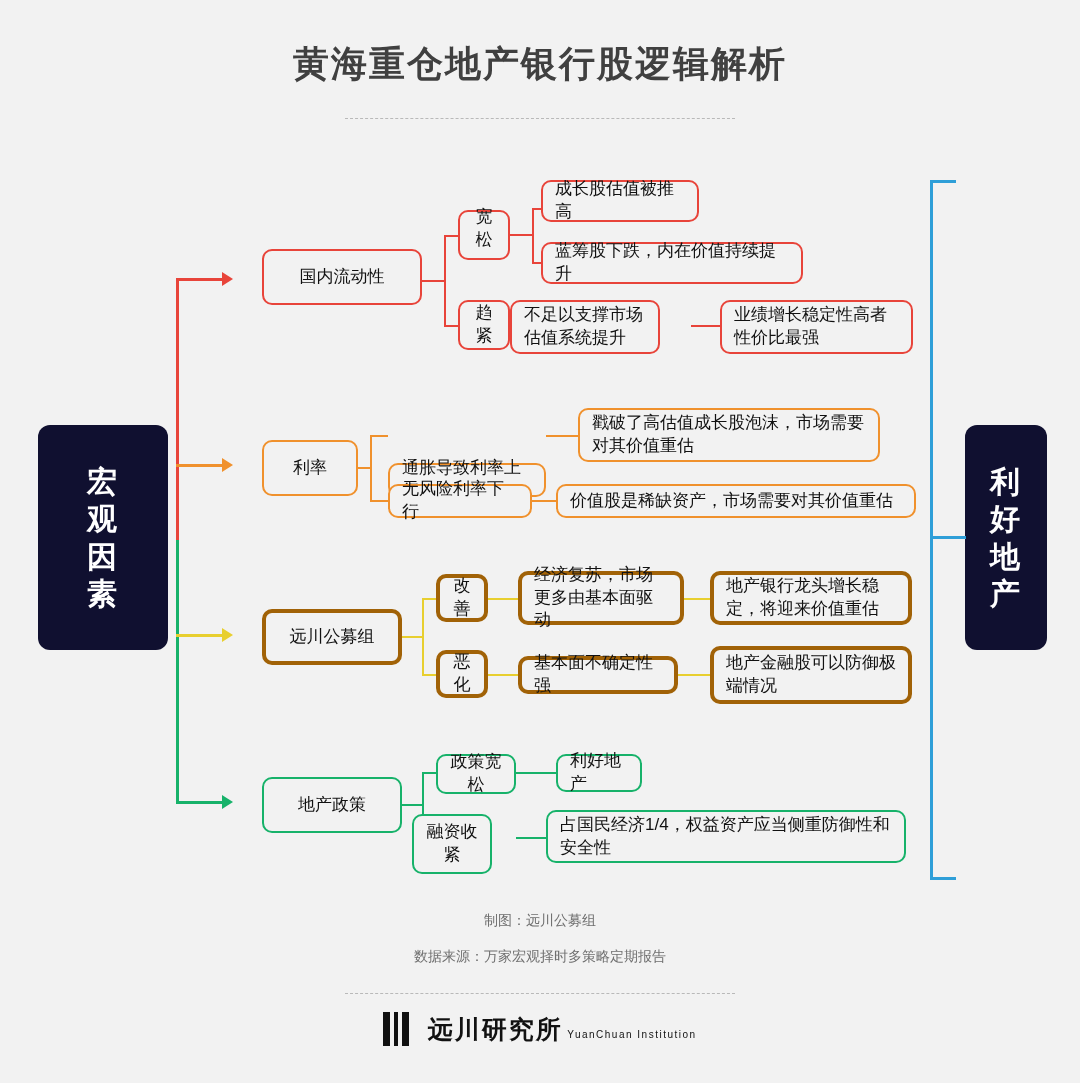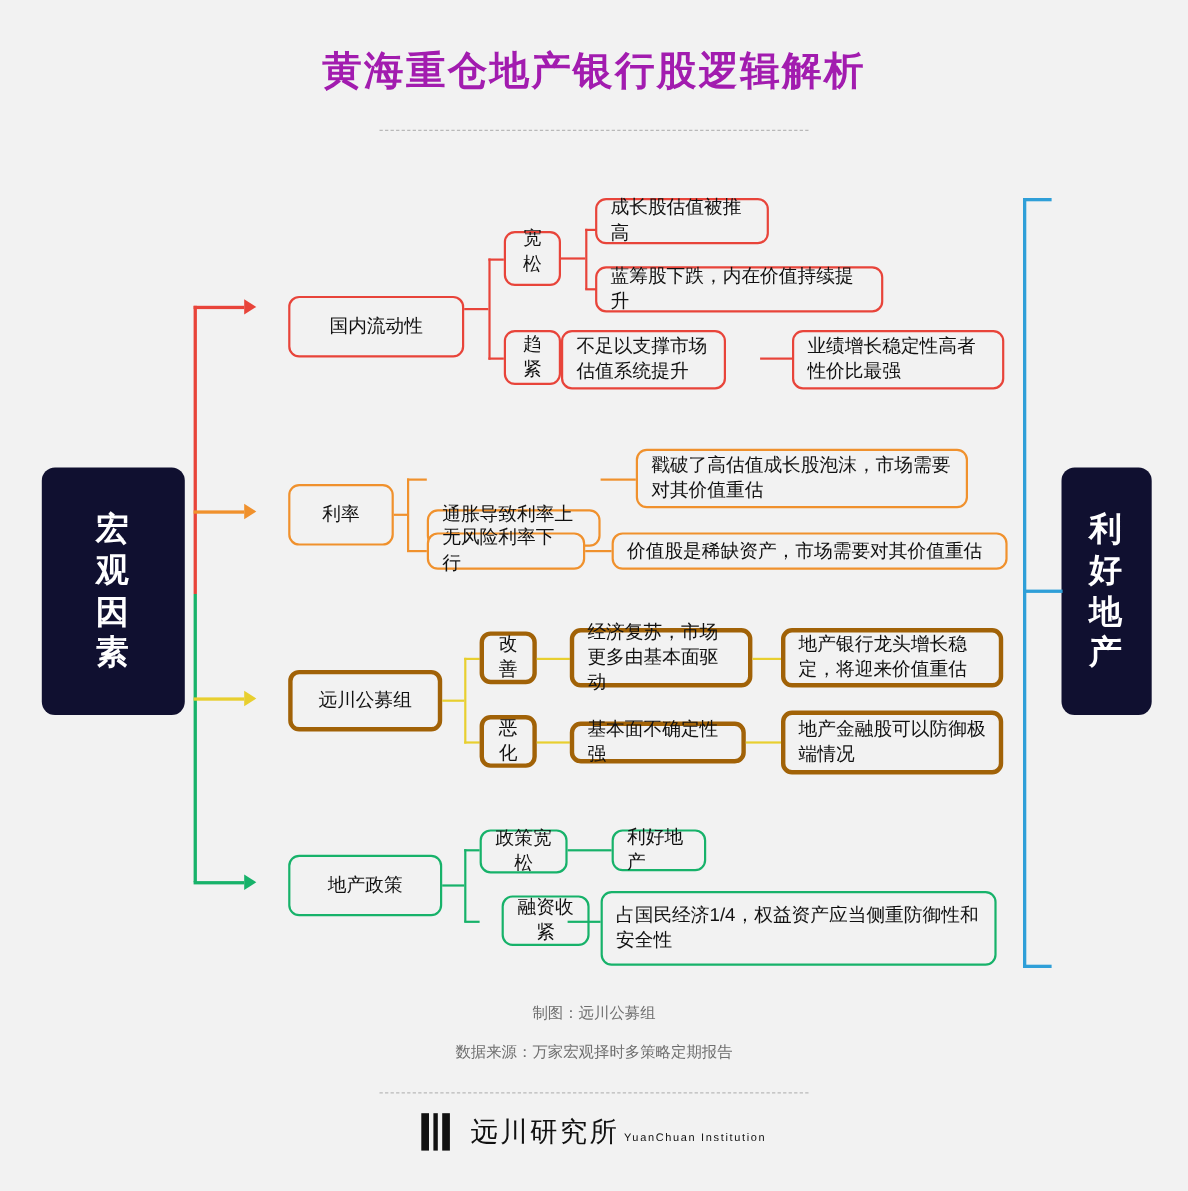--- a/index.html
+++ b/index.html
@@ -8,21 +8,21 @@
     background:#f2f2f2;
     font-family:"Liberation Sans","DejaVu Sans",sans-serif;
     position:relative;
     overflow:hidden;
     color:#111;
   }
   .title{
     position:absolute;top:40px;left:0;width:1080px;
     text-align:center;
     font-size:36px;font-weight:bold;letter-spacing:2px;
-    color:#a21caf;
+    color:#404040;
   }
   .dash-top{
     position:absolute;top:118px;left:345px;width:390px;
     border-top:1px dashed #b9b9b9;
   }
   .dash-bottom{
     position:absolute;top:993px;left:345px;width:390px;
     border-top:1px dashed #b9b9b9;
   }
   .credit{
@@ -35,21 +35,21 @@
   .logo-wrap{
     position:absolute;left:0;width:1080px;top:1012px;text-align:center;
   }
   .logo-bars{display:inline-block;vertical-align:middle;margin-right:10px;}
   .logo-bars span{
     display:inline-block;width:7px;height:34px;background:#111;margin-right:4px;
     vertical-align:middle;
   }
   .logo-bars span.slim{width:4px;}
   .logo-text{display:inline-block;vertical-align:middle;text-align:left;}
-  .logo-cn{font-size:25px;font-weight:normal;letter-spacing:2px;line-height:1;}
+  .logo-cn{font-size:25px;font-weight:bold;letter-spacing:2px;line-height:1;}
   .logo-en{font-size:10px;letter-spacing:1.5px;margin-top:4px;color:#111;}
 
   
   .node{
     position:absolute;
     box-sizing:border-box;
     display:flex;align-items:center;
     border-radius:10px;
     background:#f2f2f2;
     font-size:17px;
@@ -121,21 +121,21 @@
 <div class="arrow orange" style="left:222px;top:458px;"></div>
 
 <div class="ln green" style="left:176px;top:540px;width:3px;height:262px;"></div>
 
 <div class="ln yellow" style="left:176px;top:634px;width:46px;height:3px;"></div>
 <div class="arrow yellow" style="left:222px;top:628px;"></div>
 
 <div class="ln green" style="left:176px;top:801px;width:46px;height:3px;"></div>
 <div class="arrow green" style="left:222px;top:795px;"></div>
 
-<div class="node c-red center" style="left:262px;top:269px;width:160px;height:56px;">
+<div class="node c-red center" style="left:262px;top:249px;width:160px;height:56px;">
   <span>国内流动性</span>
 </div>
 
 <div class="ln red" style="left:422px;top:280px;width:22px;height:2px;"></div>
 <div class="ln red" style="left:444px;top:235px;width:2px;height:92px;"></div>
 <div class="ln red" style="left:444px;top:235px;width:14px;height:2px;"></div>
 <div class="ln red" style="left:444px;top:325px;width:14px;height:2px;"></div>
 
 <div class="node c-red center" style="left:458px;top:210px;width:52px;height:50px;align-items:flex-end;">
   <span>宽松</span>
@@ -226,31 +226,31 @@
   <span>地产政策</span>
 </div>
 <div class="ln green" style="left:402px;top:804px;width:20px;height:2px;"></div>
 <div class="ln green" style="left:422px;top:772px;width:2px;height:66px;"></div>
 <div class="ln green" style="left:422px;top:772px;width:14px;height:2px;"></div>
 <div class="ln green" style="left:422px;top:837px;width:14px;height:2px;"></div>
 
 <div class="node c-green center" style="left:436px;top:754px;width:80px;height:40px;">
   <span>政策宽松</span>
 </div>
-<div class="node c-green center" style="left:456px;top:814px;width:80px;height:46px;">
+<div class="node c-green center" style="left:412px;top:814px;width:80px;height:60px;">
   <span>融资收紧</span>
 </div>
 
 <div class="ln green" style="left:516px;top:772px;width:40px;height:2px;"></div>
 <div class="node c-green" style="left:556px;top:754px;width:86px;height:38px;">
   <span>利好地产</span>
 </div>
 
 <div class="ln green" style="left:516px;top:837px;width:30px;height:2px;"></div>
-<div class="node c-green" style="left:546px;top:810px;width:360px;height:68px;">
+<div class="node c-green" style="left:546px;top:810px;width:360px;height:53px;">
   <span>占国民经济1/4，权益资产应当侧重防御性和安全性</span>
 </div>
 
 <div class="ln blue" style="left:930px;top:180px;width:3px;height:700px;"></div>
 <div class="ln blue" style="left:930px;top:180px;width:26px;height:3px;"></div>
 <div class="ln blue" style="left:930px;top:877px;width:26px;height:3px;"></div>
 <div class="ln blue" style="left:930px;top:536px;width:36px;height:3px;"></div>
 
 <div class="credit" id="credit1">制图：远川公募组</div>
 <div class="credit" id="credit2">数据来源：万家宏观择时多策略定期报告</div>

